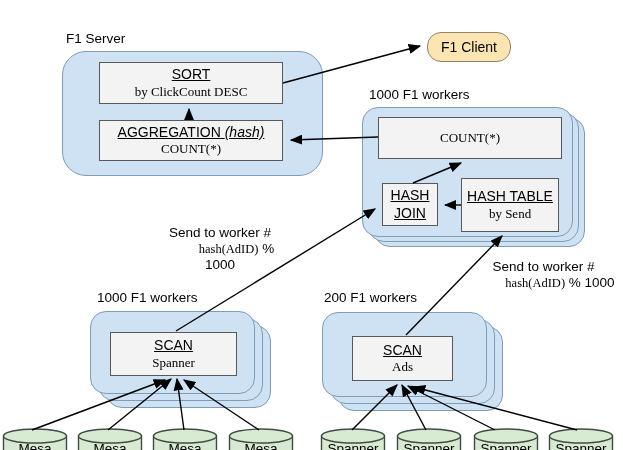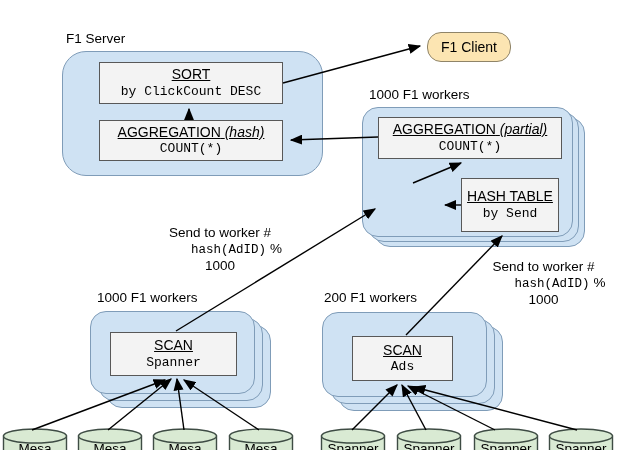--- a/index.html
+++ b/index.html
@@ -33,21 +33,21 @@
     position:absolute;
     background:var(--node-fill);
     border:1.2px solid var(--node-border);
     box-sizing:border-box;
     display:flex;flex-direction:column;
     align-items:center;justify-content:center;
     text-align:center;line-height:1.25;
   }
   .box .t{font-size:14px;white-space:nowrap;text-decoration:underline;}
   .box .c, .mono{
-    font-family:Liberation Mono, monospace;
+    font-family:Liberation Serif, serif;
     font-size:13px;white-space:nowrap;text-align:right;
   }
   .lbl{
     position:absolute;font-size:13.5px;white-space:nowrap;
   }
   .ann{
     position:absolute;text-align:center;font-size:13.5px;line-height:1.2;
   }
   .ann .mono{font-size:12.5px;padding-left:33px;}
   .client{
@@ -95,27 +95,27 @@
   <div class="client" style="left:427px;top:8px;width:84px;height:30px;">
     <span>F1 Client</span>
   </div>
 
   <div class="lbl" style="left:369px;top:63px;">1000 F1 workers</div>
   <div class="container" style="left:374px;top:93px;width:211px;height:130px;"></div>
   <div class="container" style="left:368px;top:88px;width:211px;height:130px;"></div>
   <div class="container" style="left:362px;top:83px;width:211px;height:130px;"></div>
 
   <div class="box" style="left:378px;top:93px;width:184px;height:42px;">
-    <div class="t">
-      <span>AGGREGATION</span>
-      <i>(partial)</i>
-    </div>
     <div class="c">COUNT(*)</div>
   </div>
 
+  <div class="box" style="left:382px;top:159px;width:56px;height:43px;">
+    <div class="t">HASH</div>
+    <div class="t">JOIN</div>
+  </div>
 
   <div class="box" style="left:461px;top:154px;width:98px;height:54px;">
     <div class="t">HASH TABLE</div>
     <div class="c">by Send</div>
   </div>
 
   <div class="ann" style="left:150px;top:201px;width:140px;">
     <div>Send to worker #</div>
     <div>
       <span class="mono">hash(AdID)</span>

